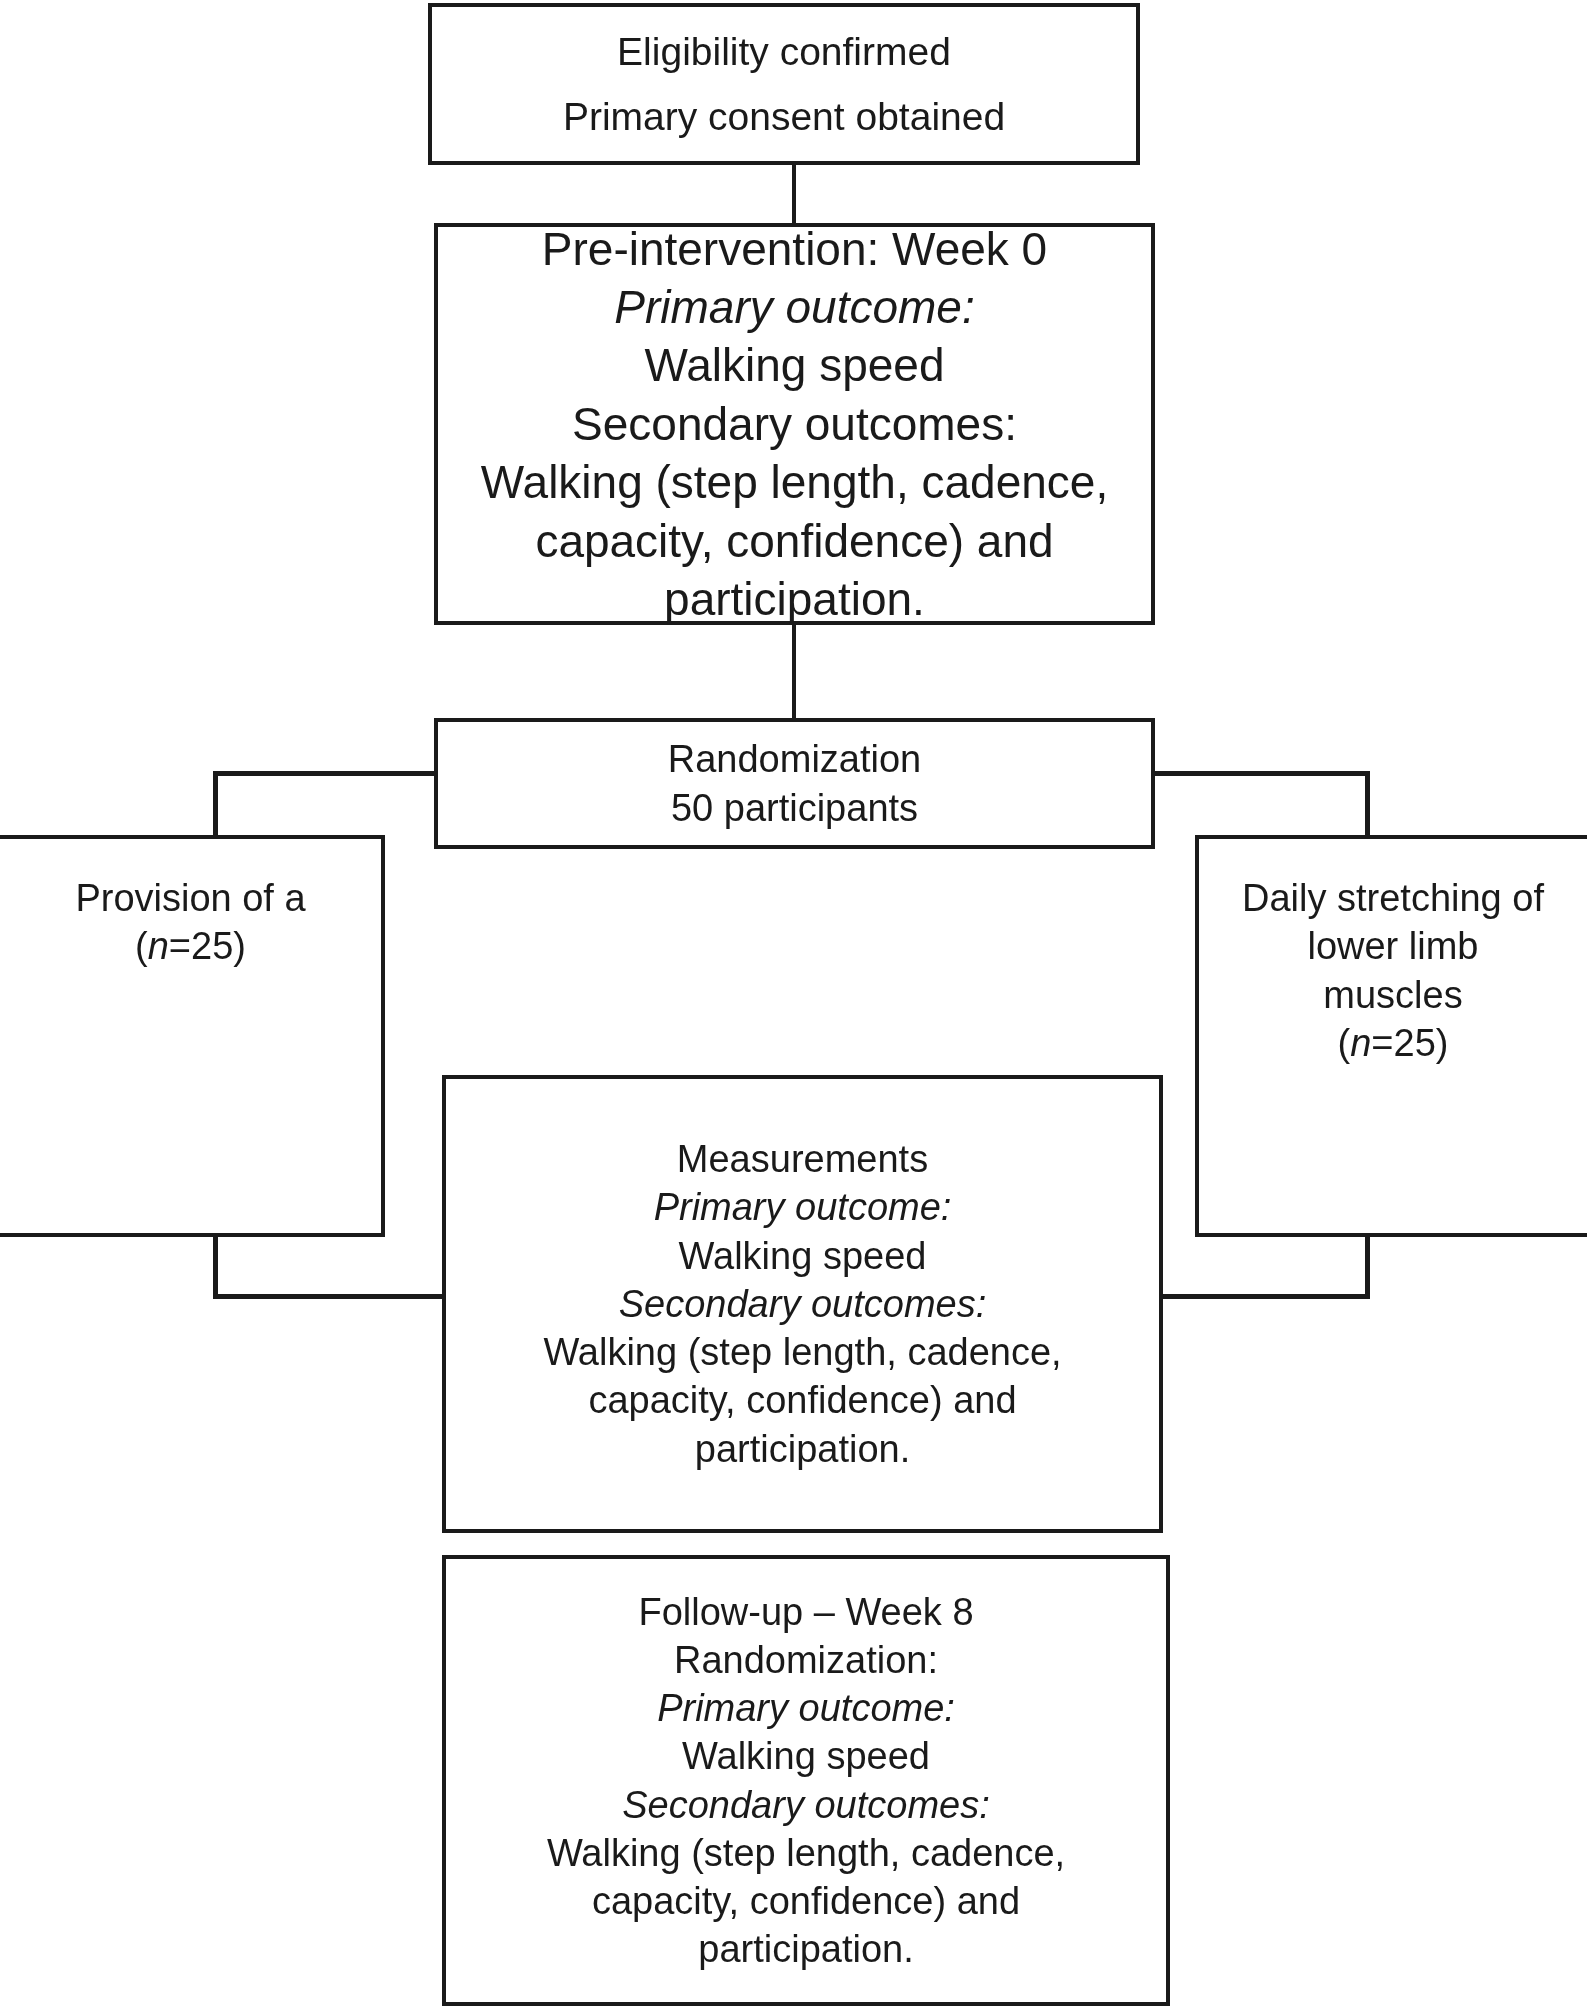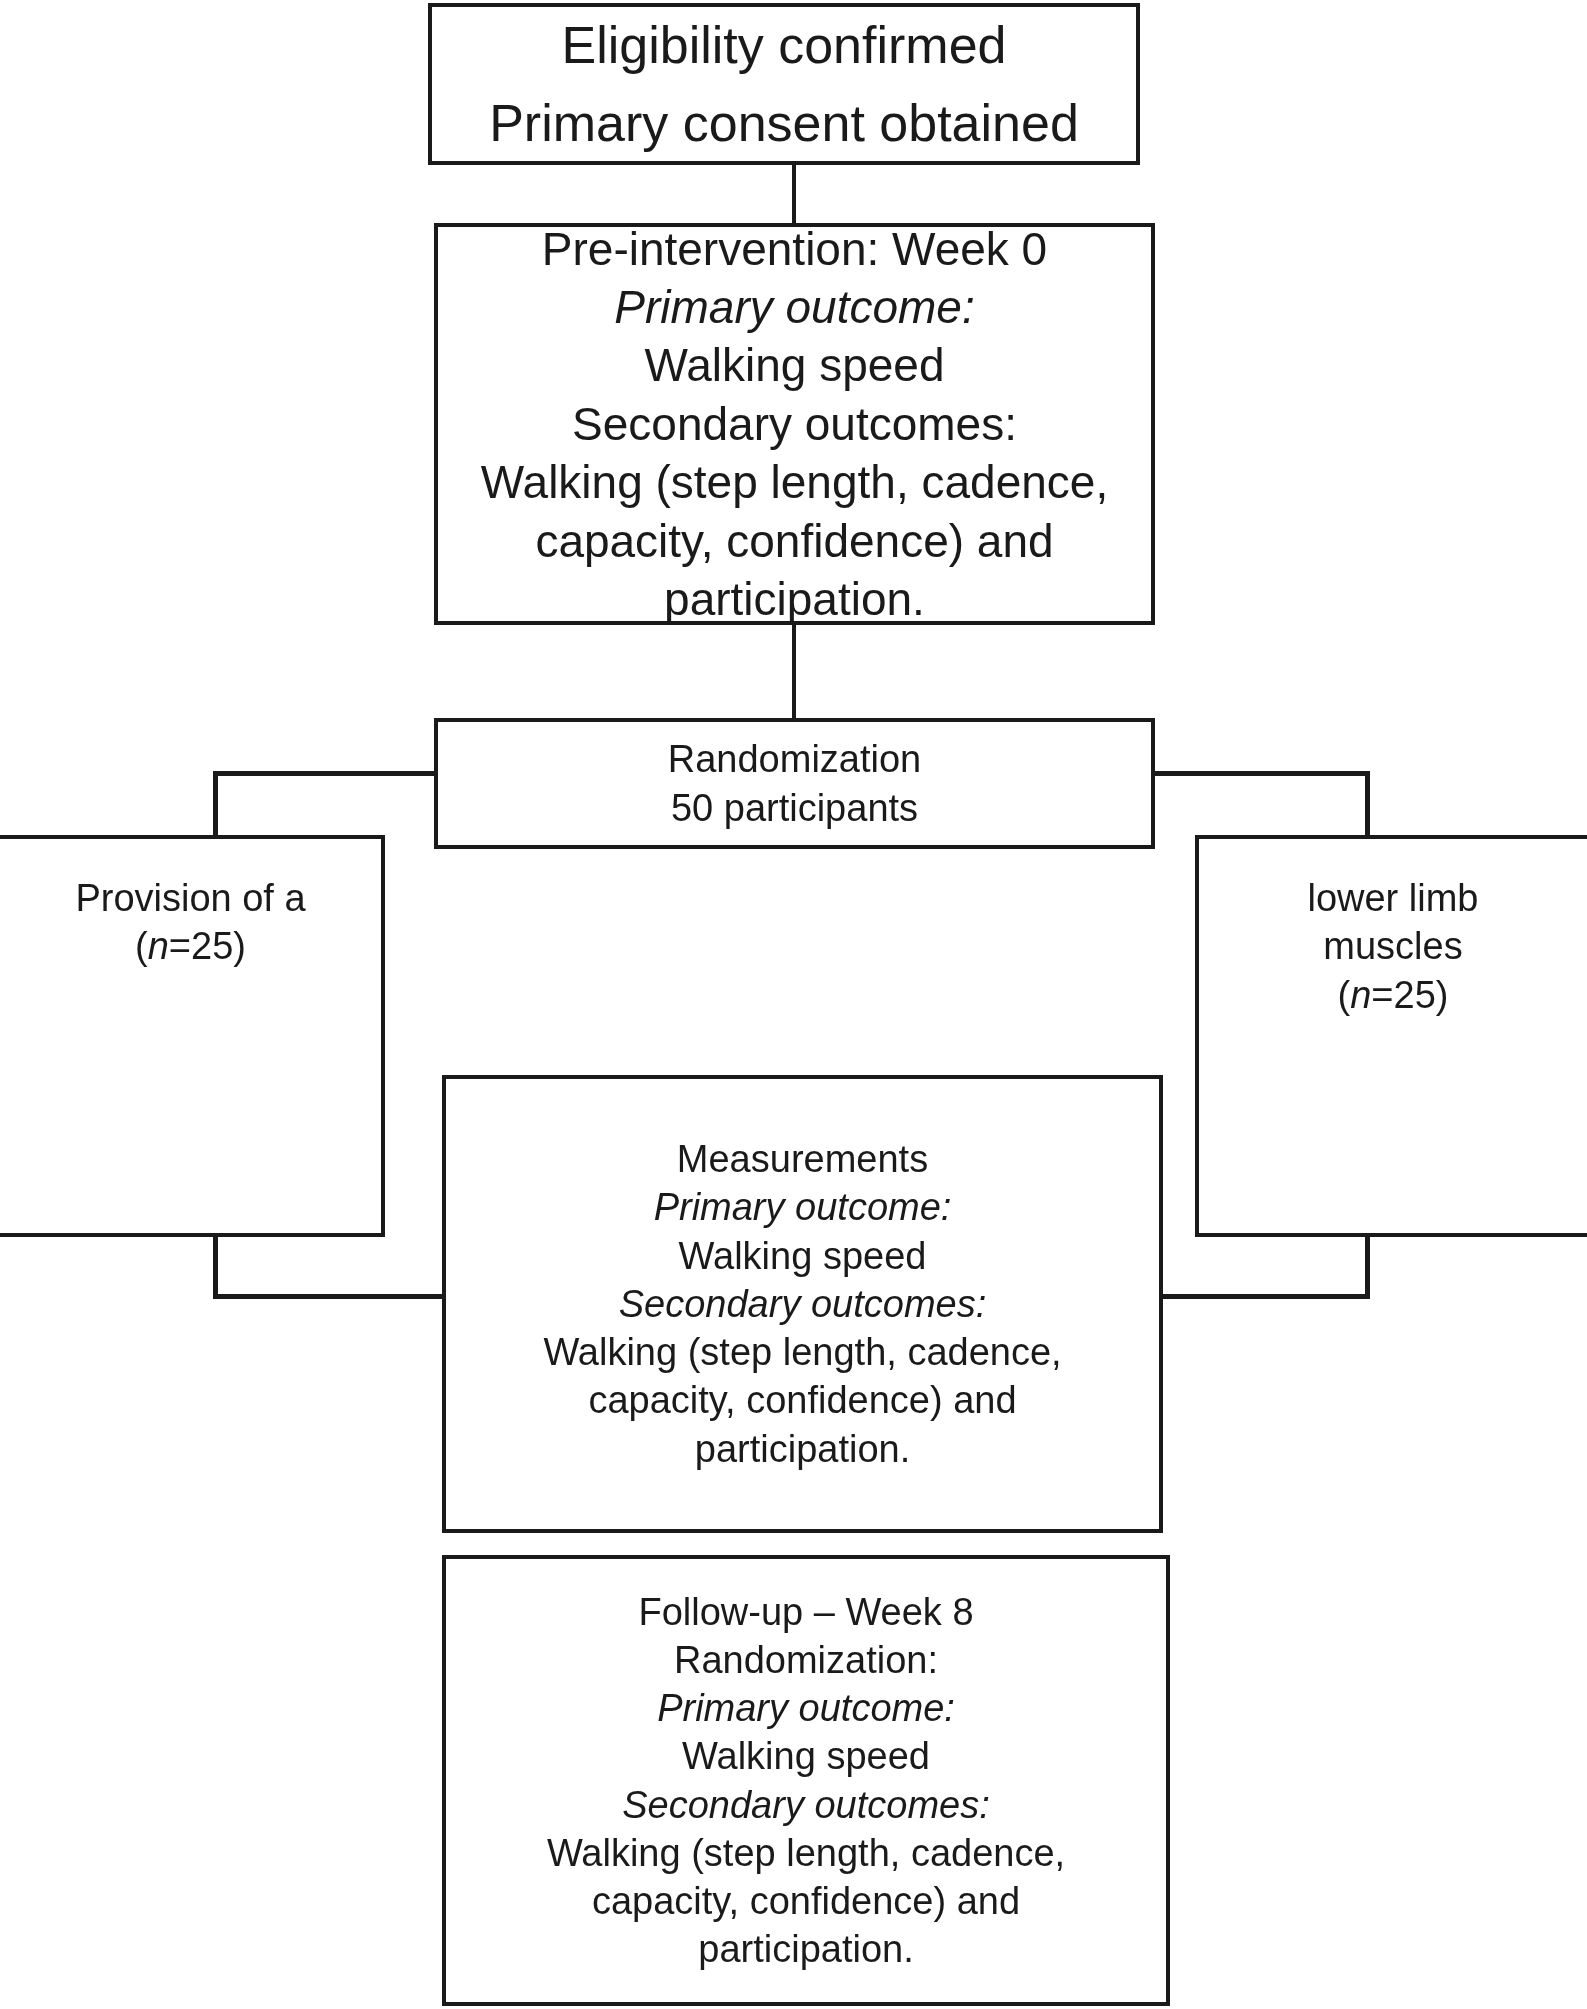--- a/index.html
+++ b/index.html
@@ -40,21 +40,21 @@
   .it {
     font-style: italic;
   }
 
   
   #box-eligibility {
     left: 428px;
     top: 3px;
     width: 712px;
     height: 162px;
-    font-size: 52px;
+    font-size: 39px;
     line-height: 1.0;
   }
   #box-eligibility .ln { margin: 13px 0; }
 
   
   #box-pre {
     left: 434px;
     top: 223px;
     width: 721px;
     height: 402px;
@@ -160,20 +160,21 @@
     <span class="ln">Randomization</span>
     <span class="ln">50 participants</span>
   </div>
 
   <div class="box" id="box-cane">
     <span class="ln">Provision of a</span>
     <span class="ln"><span>(</span><span class="it">n</span><span>=25)</span></span>
   </div>
 
   <div class="box" id="box-stretch">
+    <span class="ln">Daily stretching of</span>
     <span class="ln">lower limb</span>
     <span class="ln">muscles</span>
     <span class="ln"><span>(</span><span class="it">n</span><span>=25)</span></span>
   </div>
 
   <div class="box" id="box-post">
     <span class="ln">Measurements</span>
     <span class="ln it">Primary outcome:</span>
     <span class="ln">Walking speed</span>
     <span class="ln it">Secondary outcomes:</span>

